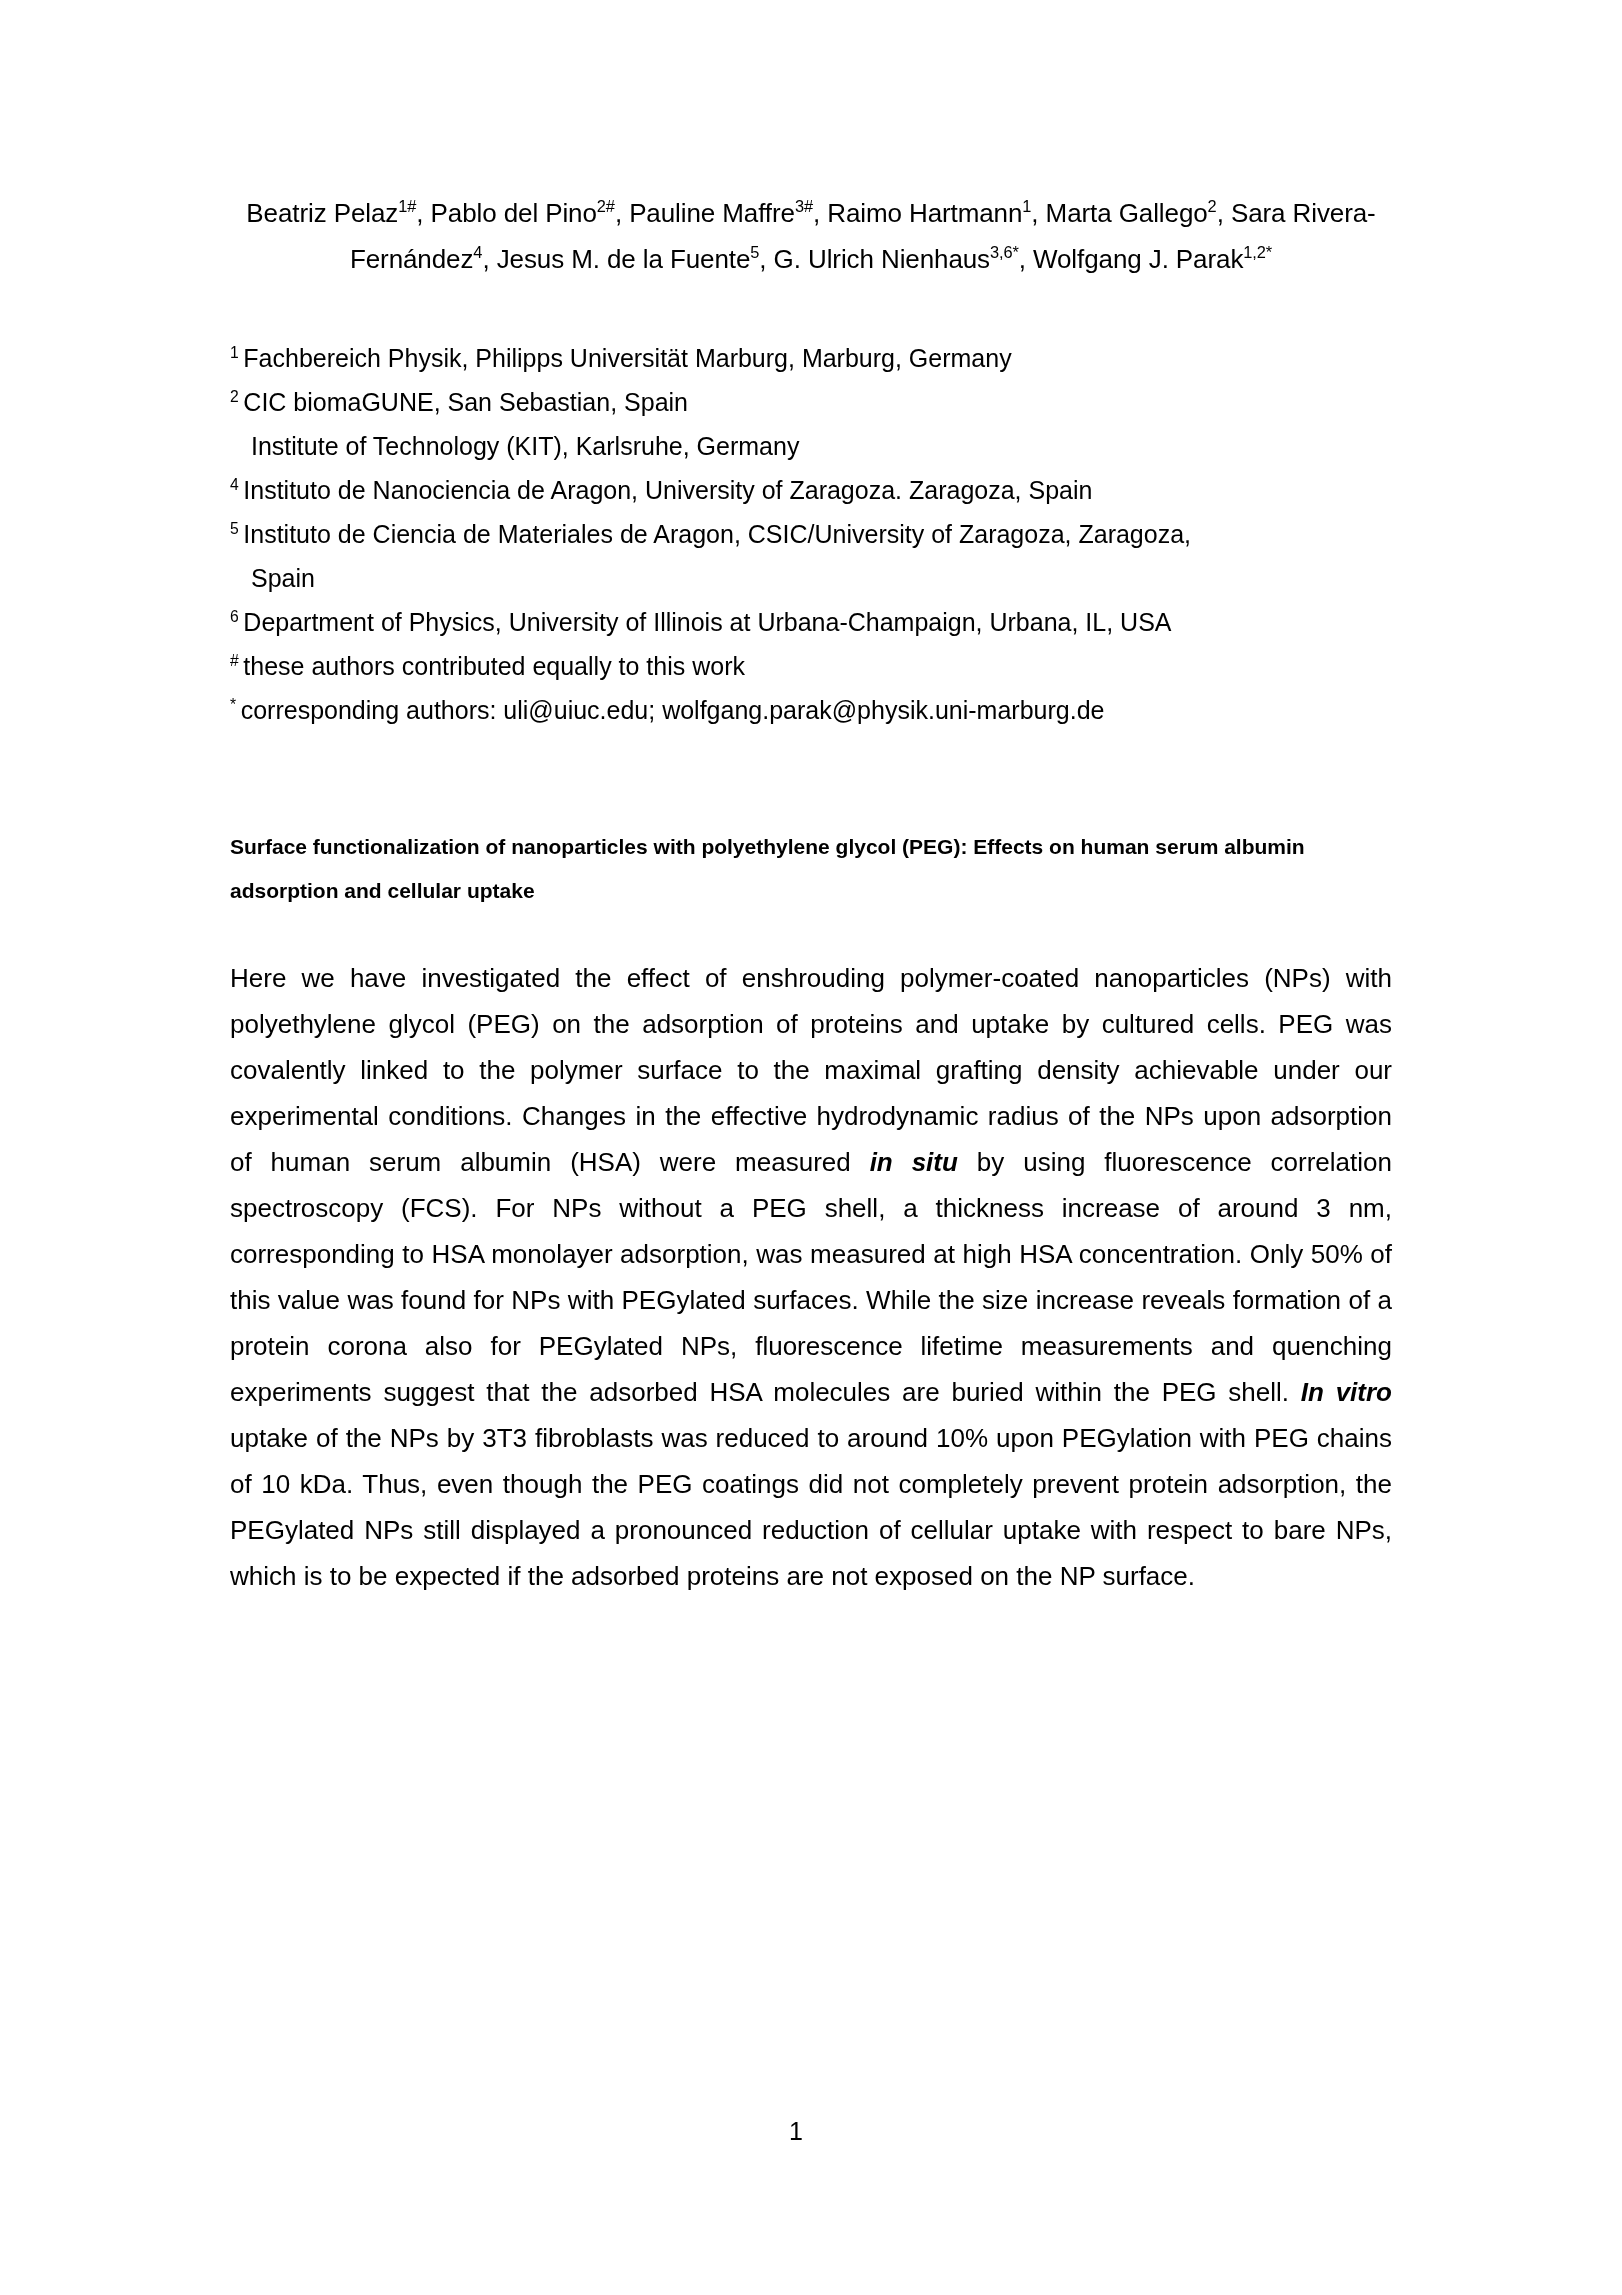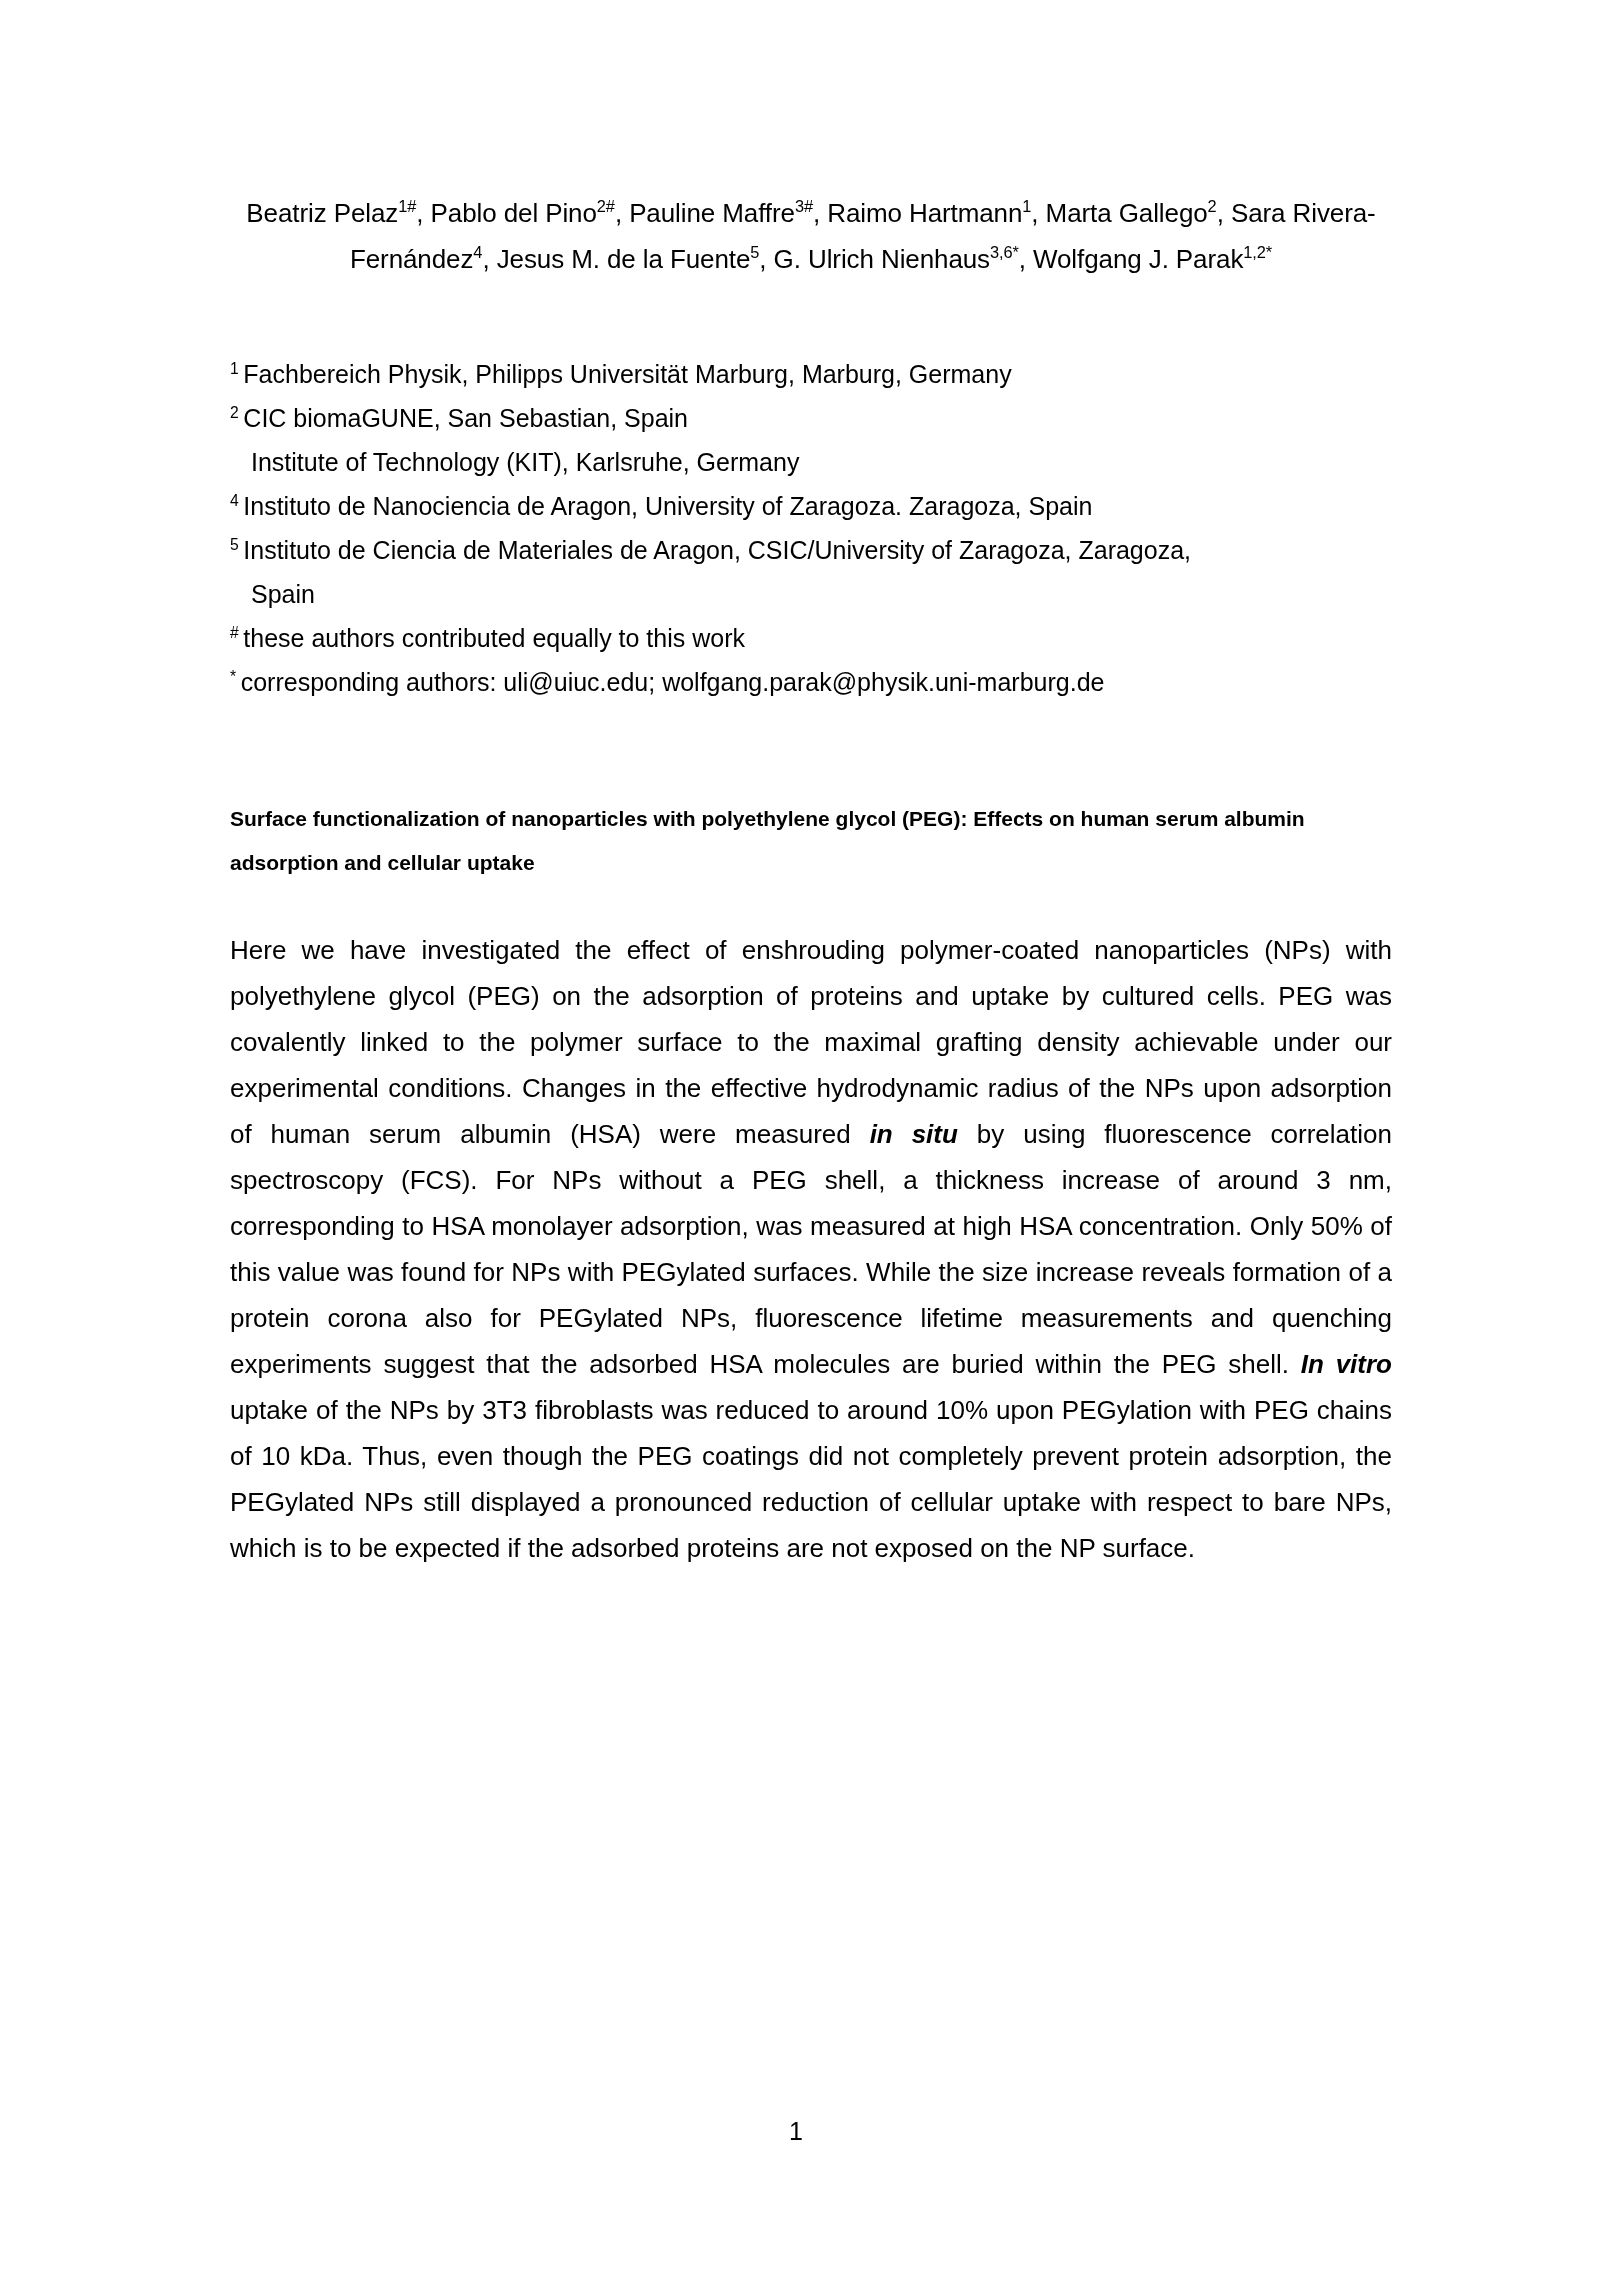--- a/index.html
+++ b/index.html
@@ -37,21 +37,21 @@
     letter-spacing: -0.1px;
   }
   .authors sup {
     font-size: 16.4px;
     vertical-align: super;
     line-height: 0;
   }
 
   
   .affiliations {
-    margin-top: 70px;
+    margin-top: 54px;
     font-size: 25px;
     line-height: 44px;
   }
   .aff-line {
     padding-left: 21px;
     text-indent: -21px;
   }
   .aff-line sup {
     font-size: 15.7px;
     vertical-align: super;
@@ -109,20 +109,21 @@
       <span><span>Beatriz Pelaz</span><sup>1#</sup></span><span>, </span><span><span>Pablo del Pino</span><sup>2#</sup></span><span>, </span><span><span>Pauline Maffre</span><sup>3#</sup></span><span>, </span><span><span>Raimo Hartmann</span><sup>1</sup></span><span>, </span><span><span>Marta Gallego</span><sup>2</sup></span><span>, </span><span><span>Sara Rivera-Fernández</span><sup>4</sup></span><span>, </span><span><span>Jesus M. de la Fuente</span><sup>5</sup></span><span>, </span><span><span>G. Ulrich Nienhaus</span><sup>3,6*</sup></span><span>, </span><span><span>Wolfgang J. Parak</span><sup>1,2*</sup></span>
     </div>
 
     <div class="affiliations">
       <div class="aff-line"><sup>1</sup><span>Fachbereich Physik, Philipps Universität Marburg, Marburg, Germany</span></div>
       <div class="aff-line"><sup>2</sup><span>CIC biomaGUNE, San Sebastian, Spain</span></div>
       <div class="aff-cont">Institute of Technology (KIT), Karlsruhe, Germany</div>
       <div class="aff-line"><sup>4</sup><span>Instituto de Nanociencia de Aragon, University of Zaragoza. Zaragoza, Spain</span></div>
       <div class="aff-line"><sup>5</sup><span>Instituto de Ciencia de Materiales de Aragon, CSIC/University of Zaragoza, Zaragoza,</span></div>
       <div class="aff-cont">Spain</div>
+      <div class="aff-line"><sup>6</sup><span>Department of Physics, University of Illinois at Urbana-Champaign, Urbana, IL, USA</span></div>
       <div class="aff-line"><sup>#</sup><span>these authors contributed equally to this work</span></div>
       <div class="aff-line"><sup>*</sup><span>corresponding authors: uli@uiuc.edu; wolfgang.parak@physik.uni-marburg.de</span></div>
     </div>
 
     <div class="paper-title">Surface functionalization of nanoparticles with polyethylene glycol (PEG): Effects on human serum albumin adsorption and cellular uptake</div>
 
 
     <div class="abstract-body"><span>Here we have investigated the effect of enshrouding polymer-coated nanoparticles (NPs) with polyethylene glycol (PEG) on the adsorption of proteins and uptake by cultured cells. PEG was covalently linked to the polymer surface to the maximal grafting density achievable under our experimental conditions. Changes in the effective hydrodynamic radius of the NPs upon adsorption of human serum albumin (HSA) were measured </span><i>in situ</i><span> by using fluorescence correlation spectroscopy (FCS). For NPs without a PEG shell, a thickness increase of around 3 nm, corresponding to HSA monolayer adsorption, was measured at high HSA concentration. Only 50% of this value was found for NPs with PEGylated surfaces. While the size increase reveals formation of a protein corona also for PEGylated NPs, fluorescence lifetime measurements and quenching experiments suggest that the adsorbed HSA molecules are buried within the PEG shell. </span><i>In vitro</i><span> uptake of the NPs by 3T3 fibroblasts was reduced to around 10% upon PEGylation with PEG chains of 10 kDa. Thus, even though the PEG coatings did not completely prevent protein adsorption, the PEGylated NPs still displayed a pronounced reduction of cellular uptake with respect to bare NPs, which is to be expected if the adsorbed proteins are not exposed on the NP surface.</span></div>
 
   </div>

